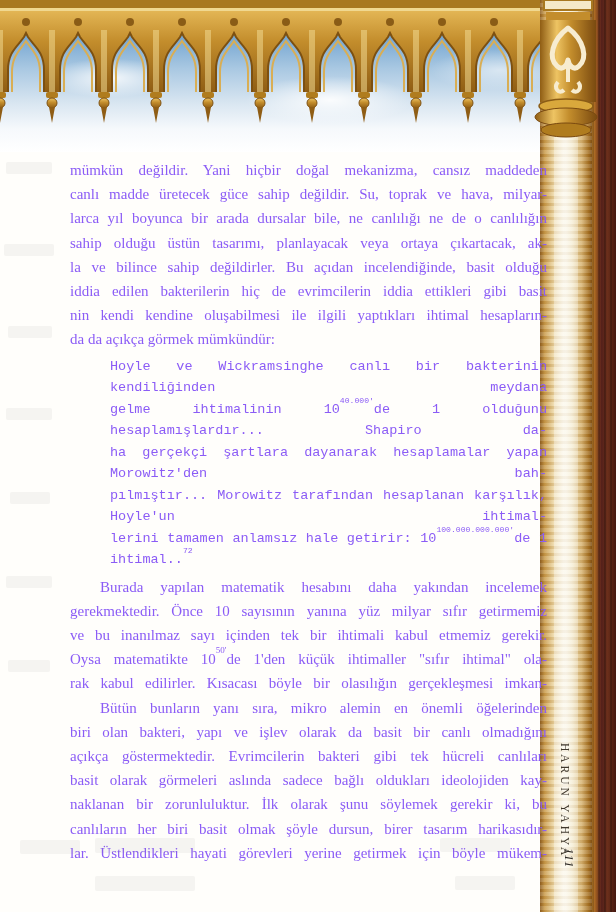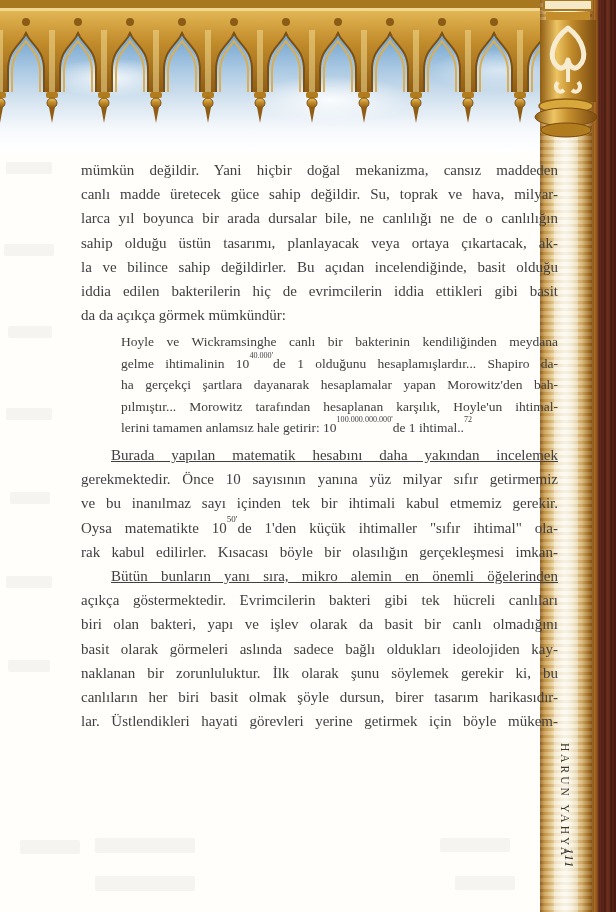--- a/index.html
+++ b/index.html
@@ -24,26 +24,26 @@
   .spine{position:absolute;right:0;top:0;bottom:0;width:24px;
     background:
       repeating-linear-gradient(90deg, rgba(0,0,0,.22) 0 2px, rgba(255,255,255,0) 2px 6px),
       linear-gradient(90deg,#c8862a 0px,#9a5a20 4px,#6b2d1d 8px,#54201a 40%,#6b2f1b 65%,#451810 100%);}
   .capital{position:absolute;left:-8px;top:0;width:68px;height:148px;z-index:3;}
   .v-title{position:absolute;left:19px;top:743px;z-index:4;
     writing-mode:vertical-rl;font-size:11.5px;letter-spacing:3px;color:#3f372b;white-space:nowrap;}
   .page-num{position:absolute;left:21px;top:848px;z-index:4;
     writing-mode:vertical-rl;font-style:italic;font-size:13px;letter-spacing:1px;color:#2e2a26;}
   
-  .text-block{position:absolute;left:81px;top:158px;width:477px;color:#404040;}
+  .text-block{position:absolute;left:70px;top:158px;width:477px;color:#8b5cf6;}
   .para{margin:0;font-size:15px;line-height:24.2px;}
-  .quote{margin:4px 0 4px 40px;font-size:13.5px;line-height:21.5px;}
+  .quote{margin:4px 0 4px 40px;font-size:13.5px;line-height:21.5px;font-family:Liberation Mono, monospace;}
   .ln{display:block;text-align:justify;text-align-last:justify;white-space:normal;}
   .ln.e{text-align-last:left;}
-  .ln.ind{padding-left:30px;text-decoration:underline;}
+  .ln.ind{padding-left:30px;}
   sup{font-size:0.6em;line-height:0;position:relative;top:-0.55em;}
   
   .wm{position:absolute;background:rgba(120,118,112,.07);border-radius:2px;}
 </style>
 </head>
 <body>
 
 <div class="page">
 
   <div class="header-ornament">
@@ -106,20 +106,21 @@
 
   <main class="text-block">
 
     <p class="para">
       <span class="ln">mümkün değildir. Yani hiçbir doğal mekanizma, cansız maddeden</span>
       <span class="ln">canlı madde üretecek güce sahip değildir. Su, toprak ve hava, milyar-</span>
       <span class="ln">larca yıl boyunca bir arada dursalar bile, ne canlılığı ne de o canlılığın</span>
       <span class="ln">sahip olduğu üstün tasarımı, planlayacak veya ortaya çıkartacak, ak-</span>
       <span class="ln">la ve bilince sahip değildirler. Bu açıdan incelendiğinde, basit olduğu</span>
       <span class="ln">iddia edilen bakterilerin hiç de evrimcilerin iddia ettikleri gibi basit</span>
+      <span class="ln">nin kendi kendine oluşabilmesi ile ilgili yaptıkları ihtimal hesapların-</span>
       <span class="ln e">da da açıkça görmek mümkündür:</span>
     </p>
 
     <blockquote class="quote">
       <span class="ln">Hoyle ve Wickramsinghe canlı bir bakterinin kendiliğinden meydana</span>
       <span class="ln"><span>gelme ihtimalinin 10</span><sup>40.000'</sup><span>de 1 olduğunu hesaplamışlardır... Shapiro da-</span></span>
       <span class="ln">ha gerçekçi şartlara dayanarak hesaplamalar yapan Morowitz'den bah-</span>
       <span class="ln">pılmıştır... Morowitz tarafından hesaplanan karşılık, Hoyle'un ihtimal-</span>
       <span class="ln e"><span>lerini tamamen anlamsız hale getirir: 10</span><sup>100.000.000.000'</sup><span>de 1 ihtimal..</span><sup>72</sup></span>
     </blockquote>
@@ -127,22 +128,22 @@
     <p class="para">
       <span class="ln ind">Burada yapılan matematik hesabını daha yakından incelemek</span>
       <span class="ln">gerekmektedir. Önce 10 sayısının yanına yüz milyar sıfır getirmemiz</span>
       <span class="ln">ve bu inanılmaz sayı içinden tek bir ihtimali kabul etmemiz gerekir.</span>
       <span class="ln"><span>Oysa matematikte 10</span><sup>50'</sup><span>de 1'den küçük ihtimaller "sıfır ihtimal" ola-</span></span>
       <span class="ln">rak kabul edilirler. Kısacası böyle bir olasılığın gerçekleşmesi imkan-</span>
     </p>
 
     <p class="para">
       <span class="ln ind">Bütün bunların yanı sıra, mikro alemin en önemli öğelerinden</span>
+      <span class="ln">biri olan bakteri, yapı ve işlev olarak da basit bir canlı olmadığını</span>
       <span class="ln">açıkça göstermektedir. Evrimcilerin bakteri gibi tek hücreli canlıları</span>
-      <span class="ln">biri olan bakteri, yapı ve işlev olarak da basit bir canlı olmadığını</span>
       <span class="ln">basit olarak görmeleri aslında sadece bağlı oldukları ideolojiden kay-</span>
       <span class="ln">naklanan bir zorunluluktur. İlk olarak şunu söylemek gerekir ki, bu</span>
       <span class="ln">canlıların her biri basit olmak şöyle dursun, birer tasarım harikasıdır-</span>
       <span class="ln">lar. Üstlendikleri hayati görevleri yerine getirmek için böyle mükem-</span>
     </p>
   </main>
 
   <div class="wm" style="left:6px;top:162px;width:46px;height:12px;"></div>
   <div class="wm" style="left:4px;top:244px;width:50px;height:12px;"></div>
   <div class="wm" style="left:8px;top:326px;width:44px;height:12px;"></div>

